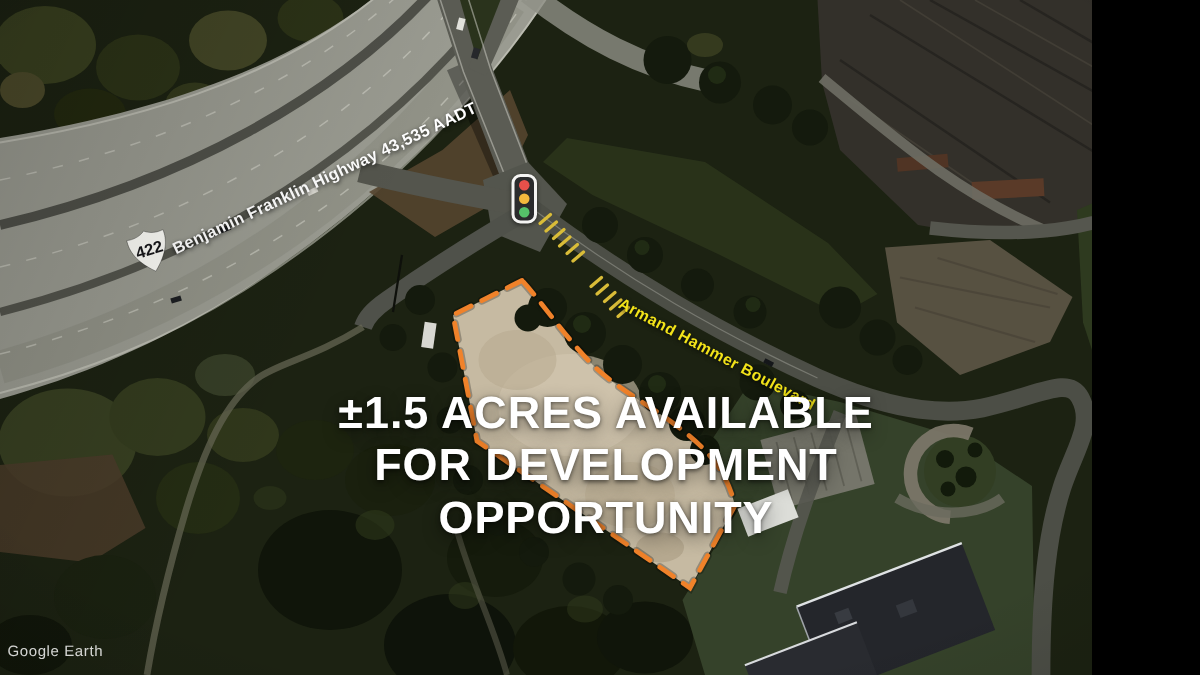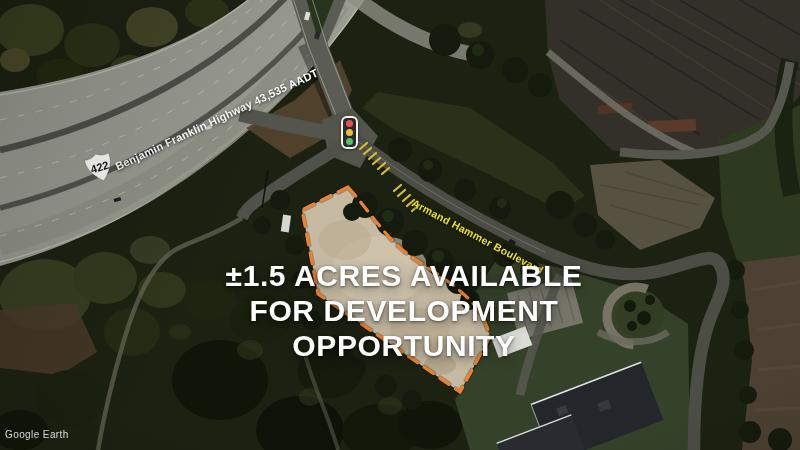--- a/index.html
+++ b/index.html
@@ -1,17 +1,17 @@
 <!DOCTYPE html>
 <html><head>
 <meta charset="utf-8">
 <style>
   html,body{margin:0;padding:0;background:#000;}
   .stage{
-    position:relative;width:800px;height:450px;overflow:hidden;
+    position:relative;width:728px;height:450px;overflow:hidden;
     font-family:"Liberation Sans",sans-serif;background:#1c2212;
   }
   .stage svg{position:absolute;left:0;top:0;display:block;}
   .vignette{
     position:absolute;inset:0;pointer-events:none;
     background:
       radial-gradient(120% 115% at 52% 42%, rgba(0,0,0,0) 52%, rgba(0,0,0,0.30) 100%),
       linear-gradient(115deg, rgba(0,0,0,0.18) 0%, rgba(0,0,0,0) 35%);
   }
   .headline{

